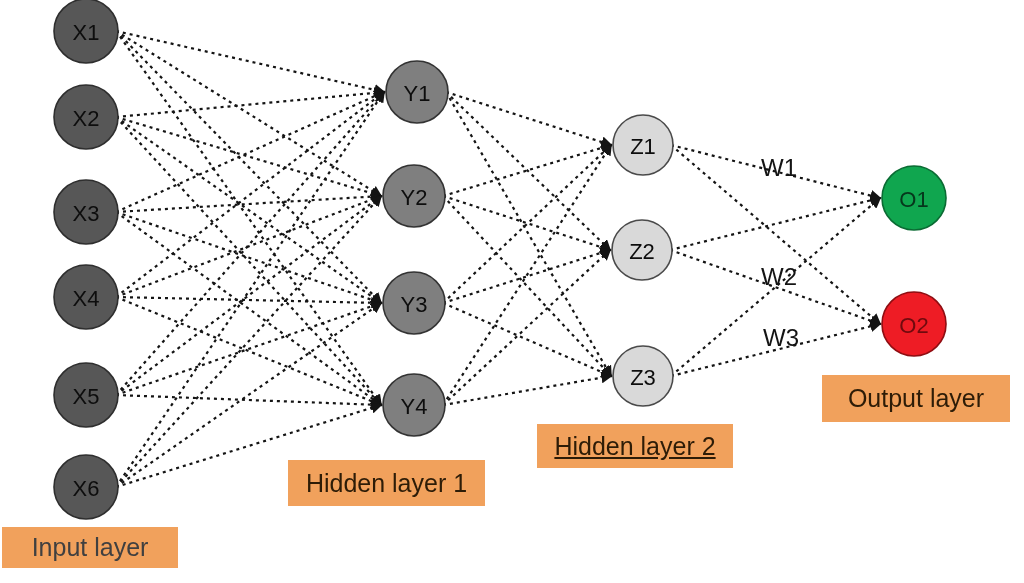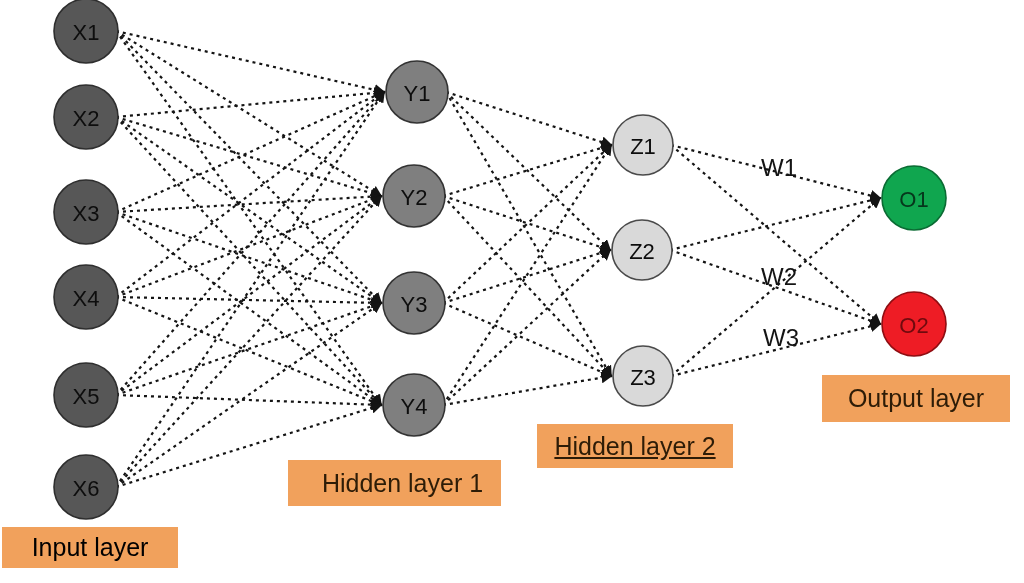--- a/index.html
+++ b/index.html
@@ -152,17 +152,17 @@
           <text x="914" y="325" text-anchor="middle" dominant-baseline="central" fill="#700a0e" class="node-label">O2</text>
         </g>
       </g>
     <g id="weights-group">
         <text x="779" y="167" text-anchor="middle" dominant-baseline="central" fill="#141414" class="weight-label">W1</text>
         <text x="779" y="276" text-anchor="middle" dominant-baseline="central" fill="#141414" class="weight-label">W2</text>
         <text x="781" y="337" text-anchor="middle" dominant-baseline="central" fill="#141414" class="weight-label">W3</text>
       </g>
   </svg>
 
-  <div class="caption" style="left: 2px; top: 527px; width: 176px; height: 41px; background: rgb(241, 161, 92); color: #000000;">Input layer</div>
-  <div class="caption" style="left: 288px; top: 460px; width: 197px; height: 46px; background: rgb(241, 161, 92); color: rgb(45, 28, 7); padding-left: 16px;">Hidden layer 1</div>
+  <div class="caption" style="left: 2px; top: 527px; width: 176px; height: 41px; background: rgb(241, 161, 92); color: #404040;">Input layer</div>
+  <div class="caption" style="left: 288px; top: 460px; width: 197px; height: 46px; background: rgb(241, 161, 92); color: rgb(45, 28, 7);">Hidden layer 1</div>
   <div class="caption" style="left: 537px; top: 424px; width: 196px; height: 44px; background: rgb(241, 161, 92); color: rgb(45, 28, 7); text-decoration: underline;">Hidden layer 2</div>
   <div class="caption" style="left: 822px; top: 375px; width: 188px; height: 47px; background: rgb(241, 161, 92); color: rgb(45, 28, 7);">Output layer</div>
 </div>
 
 </body></html>

